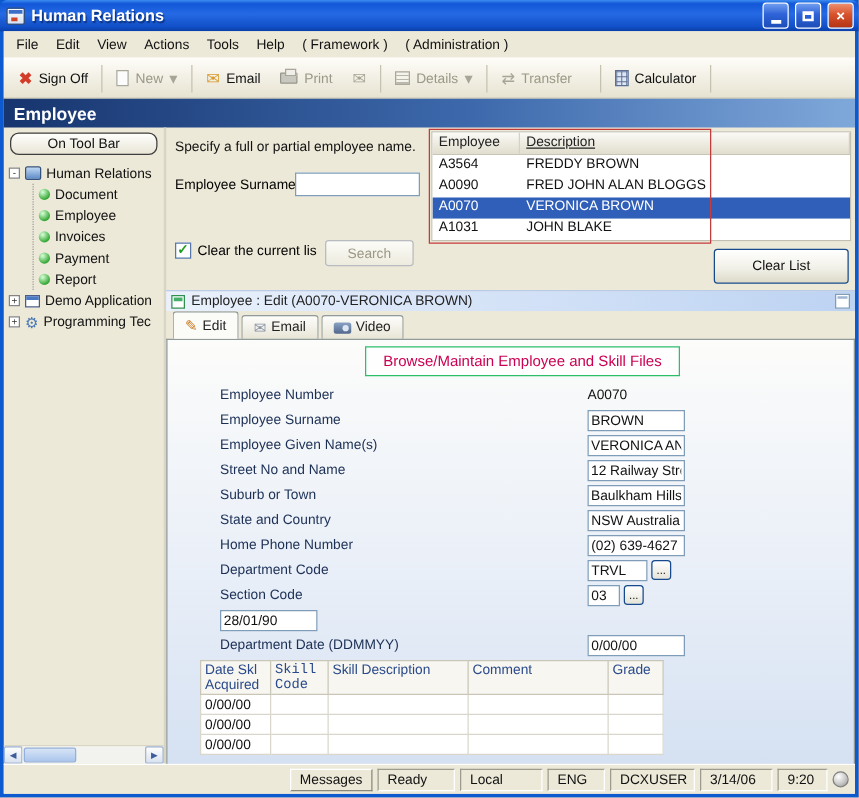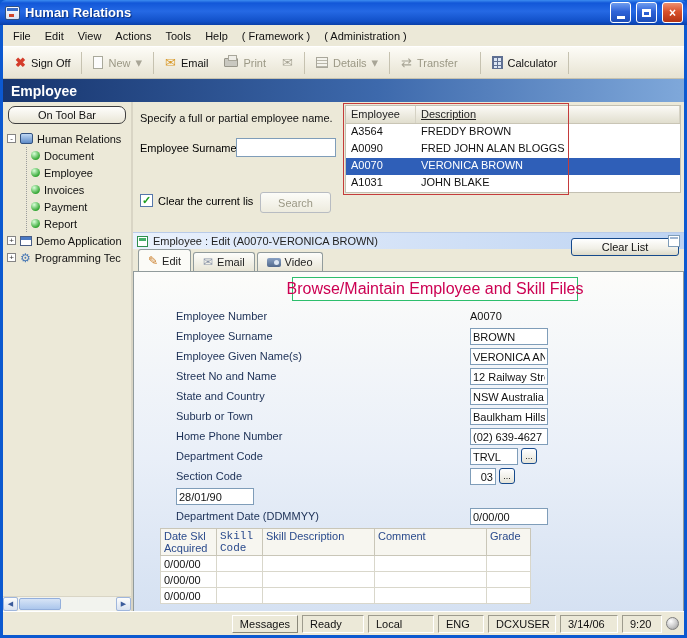--- a/index.html
+++ b/index.html
@@ -68,21 +68,21 @@
   
   .search-area { height:130px; position:relative; font-size:11px; }
   .instr { position:absolute; left:7px; top:10px; color:#111; }
   .lbl-surname { position:absolute; left:7px; top:40px; }
   .inp-surname { position:absolute; left:103px; top:36px; width:100px; height:19px; border:1px solid #7F9DB9; font-size:11px; padding:0 3px; }
   .chk-row { position:absolute; left:7px; top:92px; display:flex; align-items:center; gap:5px; }
   .chk { width:13px; height:13px; border:1px solid #5577AA; background:#fff; color:#1E9E1E; font-size:11px; font-weight:bold; line-height:11px; text-align:center; }
   .btn { border:1px solid #164A8C; border-radius:3px; background:linear-gradient(#FFFFFF,#F0EFE6 60%,#DDDAC8); font-size:11px; color:#111; display:flex; align-items:center; justify-content:center; }
   .btn.disabled { border-color:#B8BCC2; color:#9B9885; background:linear-gradient(#FCFCF8,#EDEBDE); }
   .btn-search { position:absolute; left:127px; top:90px; width:71px; height:21px; }
-  .btn-clearlist { position:absolute; right:5px; top:97px; width:108px; height:18px;margin-top:39px; }
+  .btn-clearlist { position:absolute; right:5px; top:97px; width:108px; height:28px; }
 
   .listbox { position:absolute; left:212px; top:3px; right:3px; height:88px; background:#fff; border:1px solid #C3C0B2; overflow:hidden; }
   .lb-header { height:18px; display:flex; background:linear-gradient(#FBFAF6,#E1DECE); border-bottom:1px solid #C9C5B5; }
   .lb-hcol { padding:2px 5px; border-right:1px solid #D5D2C4; color:#222; }
   .lb-hcol.c1 { width:70px; flex:0 0 auto; } .lb-hcol.c2 { flex:1;text-decoration:underline; }
   .lb-row { height:17px; display:flex; background:#fff; color:#111; }
   .lb-row.selected { background:#2F5FB8; color:#fff; }
   .lb-cell { padding:1px 5px; } .lb-cell.c1 { width:70px; flex:0 0 auto; } .lb-cell.c2 { flex:1; white-space:nowrap; }
   .red-overlay { position:absolute; left:210px; top:1px; width:226px; height:92px; border:1px solid #C43B3B; pointer-events:none; }
 
@@ -99,26 +99,26 @@
   .tab { height:19px; padding:2px 9px; display:flex; align-items:center; gap:4px; font-size:11px; color:#222;
     background:linear-gradient(#FDFDFB,#E8E5D6); border:1px solid #919B9C; border-bottom:none; border-radius:3px 3px 0 0; }
   .tab.active { height:22px; background:#FBFBF7; position:relative; z-index:2; }
   .pencil-glyph { color:#C87820; font-size:12px; line-height:1; }
   .env-glyph { color:#8A94A8; font-size:12px; line-height:1; }
   .video-icon { width:14px; height:9px; background:linear-gradient(#8AA2C4,#51688C); border-radius:2px; position:relative; }
   .video-icon::after { content:""; position:absolute; right:2px; top:2px; width:5px; height:5px; border-radius:50%; background:#DDE7F4; }
 
   
   .panel { flex:1; border:1px solid #919B9C; border-bottom:none; background:linear-gradient(180deg,#FCFCFA 0%,#E9EFF8 55%,#D5E1F2 100%); position:relative; overflow:hidden; }
-  .notice { position:absolute; left:158px; top:5px; width:286px; height:24px; border:1px solid #2DBE6C; background:#FEFEFE; color:#CC0052; font-size:16px; display:flex; align-items:center; justify-content:center; white-space:nowrap; }
+  .notice { position:absolute; left:158px; top:5px; width:252px; height:24px; border:1px solid #2DBE6C; background:#FEFEFE; color:#CC0052; font-size:12px; display:flex; align-items:center; justify-content:center; white-space:nowrap; }
   .form { position:absolute; left:26px; top:34px; width:490px;margin-left:16px; }
   .frow { height:20px; display:flex; align-items:center; }
   .flabel { width:294px; font-size:11px; color:#1B2F55; }
   .fvalue input { width:78px; height:17px; border:1px solid #7F9DB9; font-size:11px; padding:0 2px; background:#fff; color:#111; }
-  .fvalue input.w-dept { width:48px; } .fvalue input.w-sect { width:26px;text-align:right; }
+  .fvalue input.w-dept { width:48px; } .fvalue input.w-sect { width:26px; }
   .fstatic { font-size:11px; color:#111; }
   .dots { width:16px; height:16px; margin-left:3px; border:1px solid #164A8C; border-radius:3px; background:linear-gradient(#fff,#E6E4D8); font-size:9px; display:inline-flex; align-items:center; justify-content:center; color:#111; }
 
   .skills { position:absolute; left:26px; top:256px; border-collapse:collapse; background:#fff; font-size:11px; }
   .skills th { border:1px solid #C9C6B8; background:#F7F6F0; color:#2A4A8C; font-weight:normal; text-align:left; vertical-align:top; padding:1px 3px; }
   .skills td { border:1px solid #D9D7CB; height:16px; padding:0 3px; color:#111; }
   .cw1{width:56px;} .cw2{width:46px;font-family:Liberation Mono, monospace;} .cw3{width:112px;} .cw4{width:112px;} .cw5{width:44px;}
 
   
   .status { height:24px; background:#ECE9D8; border-top:1px solid #fff; display:flex; align-items:center; gap:4px; padding:0 5px; font-size:11px; color:#111; }
@@ -330,26 +330,26 @@
             </div>
             <div class="frow">
               <span class="flabel">Employee Given Name(s)</span>
               <span class="fvalue"><input value="VERONICA ANN" style=""></span>
             </div>
             <div class="frow">
               <span class="flabel">Street No and Name</span>
               <span class="fvalue"><input value="12 Railway Stre" style=""></span>
             </div>
             <div class="frow">
+              <span class="flabel">Suburb or Town</span>
+              <span class="fvalue"><input value="Baulkham Hills" style=""></span>
+            </div>
+            <div class="frow">
               <span class="flabel">State and Country</span>
               <span class="fvalue"><input value="NSW Australia" style=""></span>
-            </div>
-            <div class="frow">
-              <span class="flabel">Suburb or Town</span>
-              <span class="fvalue"><input value="Baulkham Hills" style=""></span>
             </div>
             <div class="frow">
               <span class="flabel">Home Phone Number</span>
               <span class="fvalue"><input value="(02) 639-4627" style=""></span>
             </div>
             <div class="frow">
               <span class="flabel">Department Code</span>
               <span class="fvalue"><input class="w-dept" value="TRVL" style=""></span>
               <span class="dots">...</span>
             </div>

